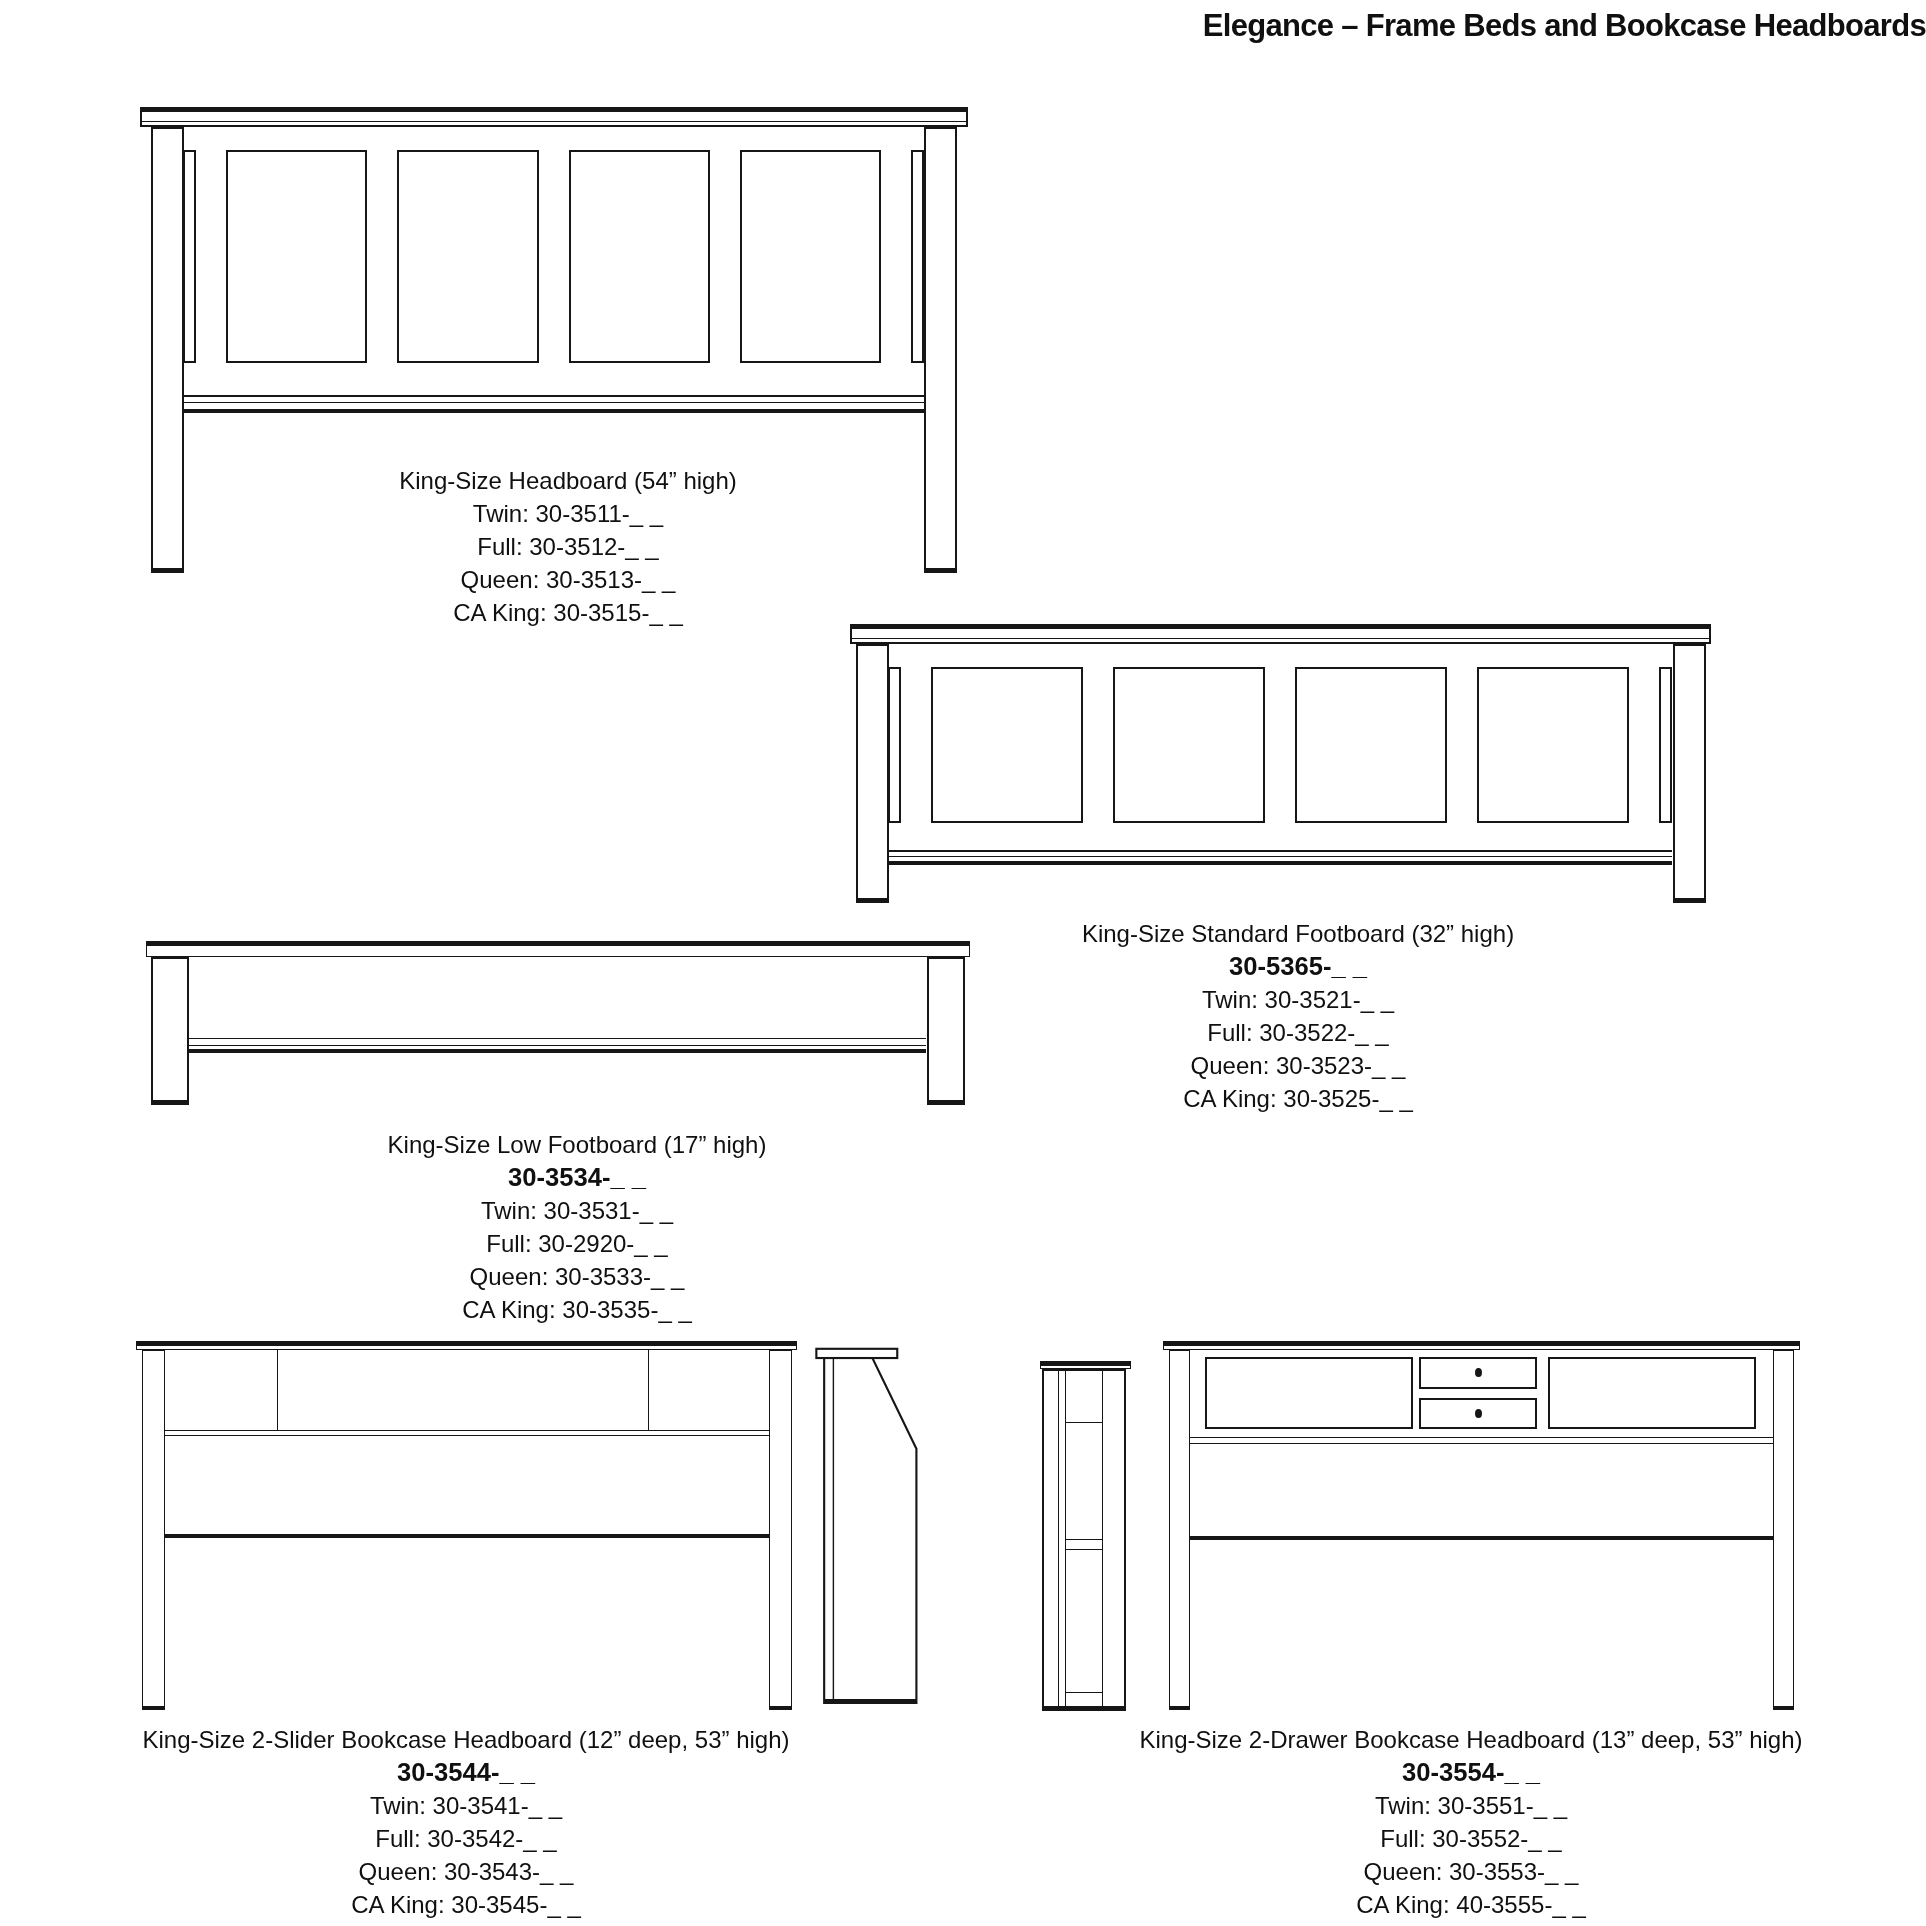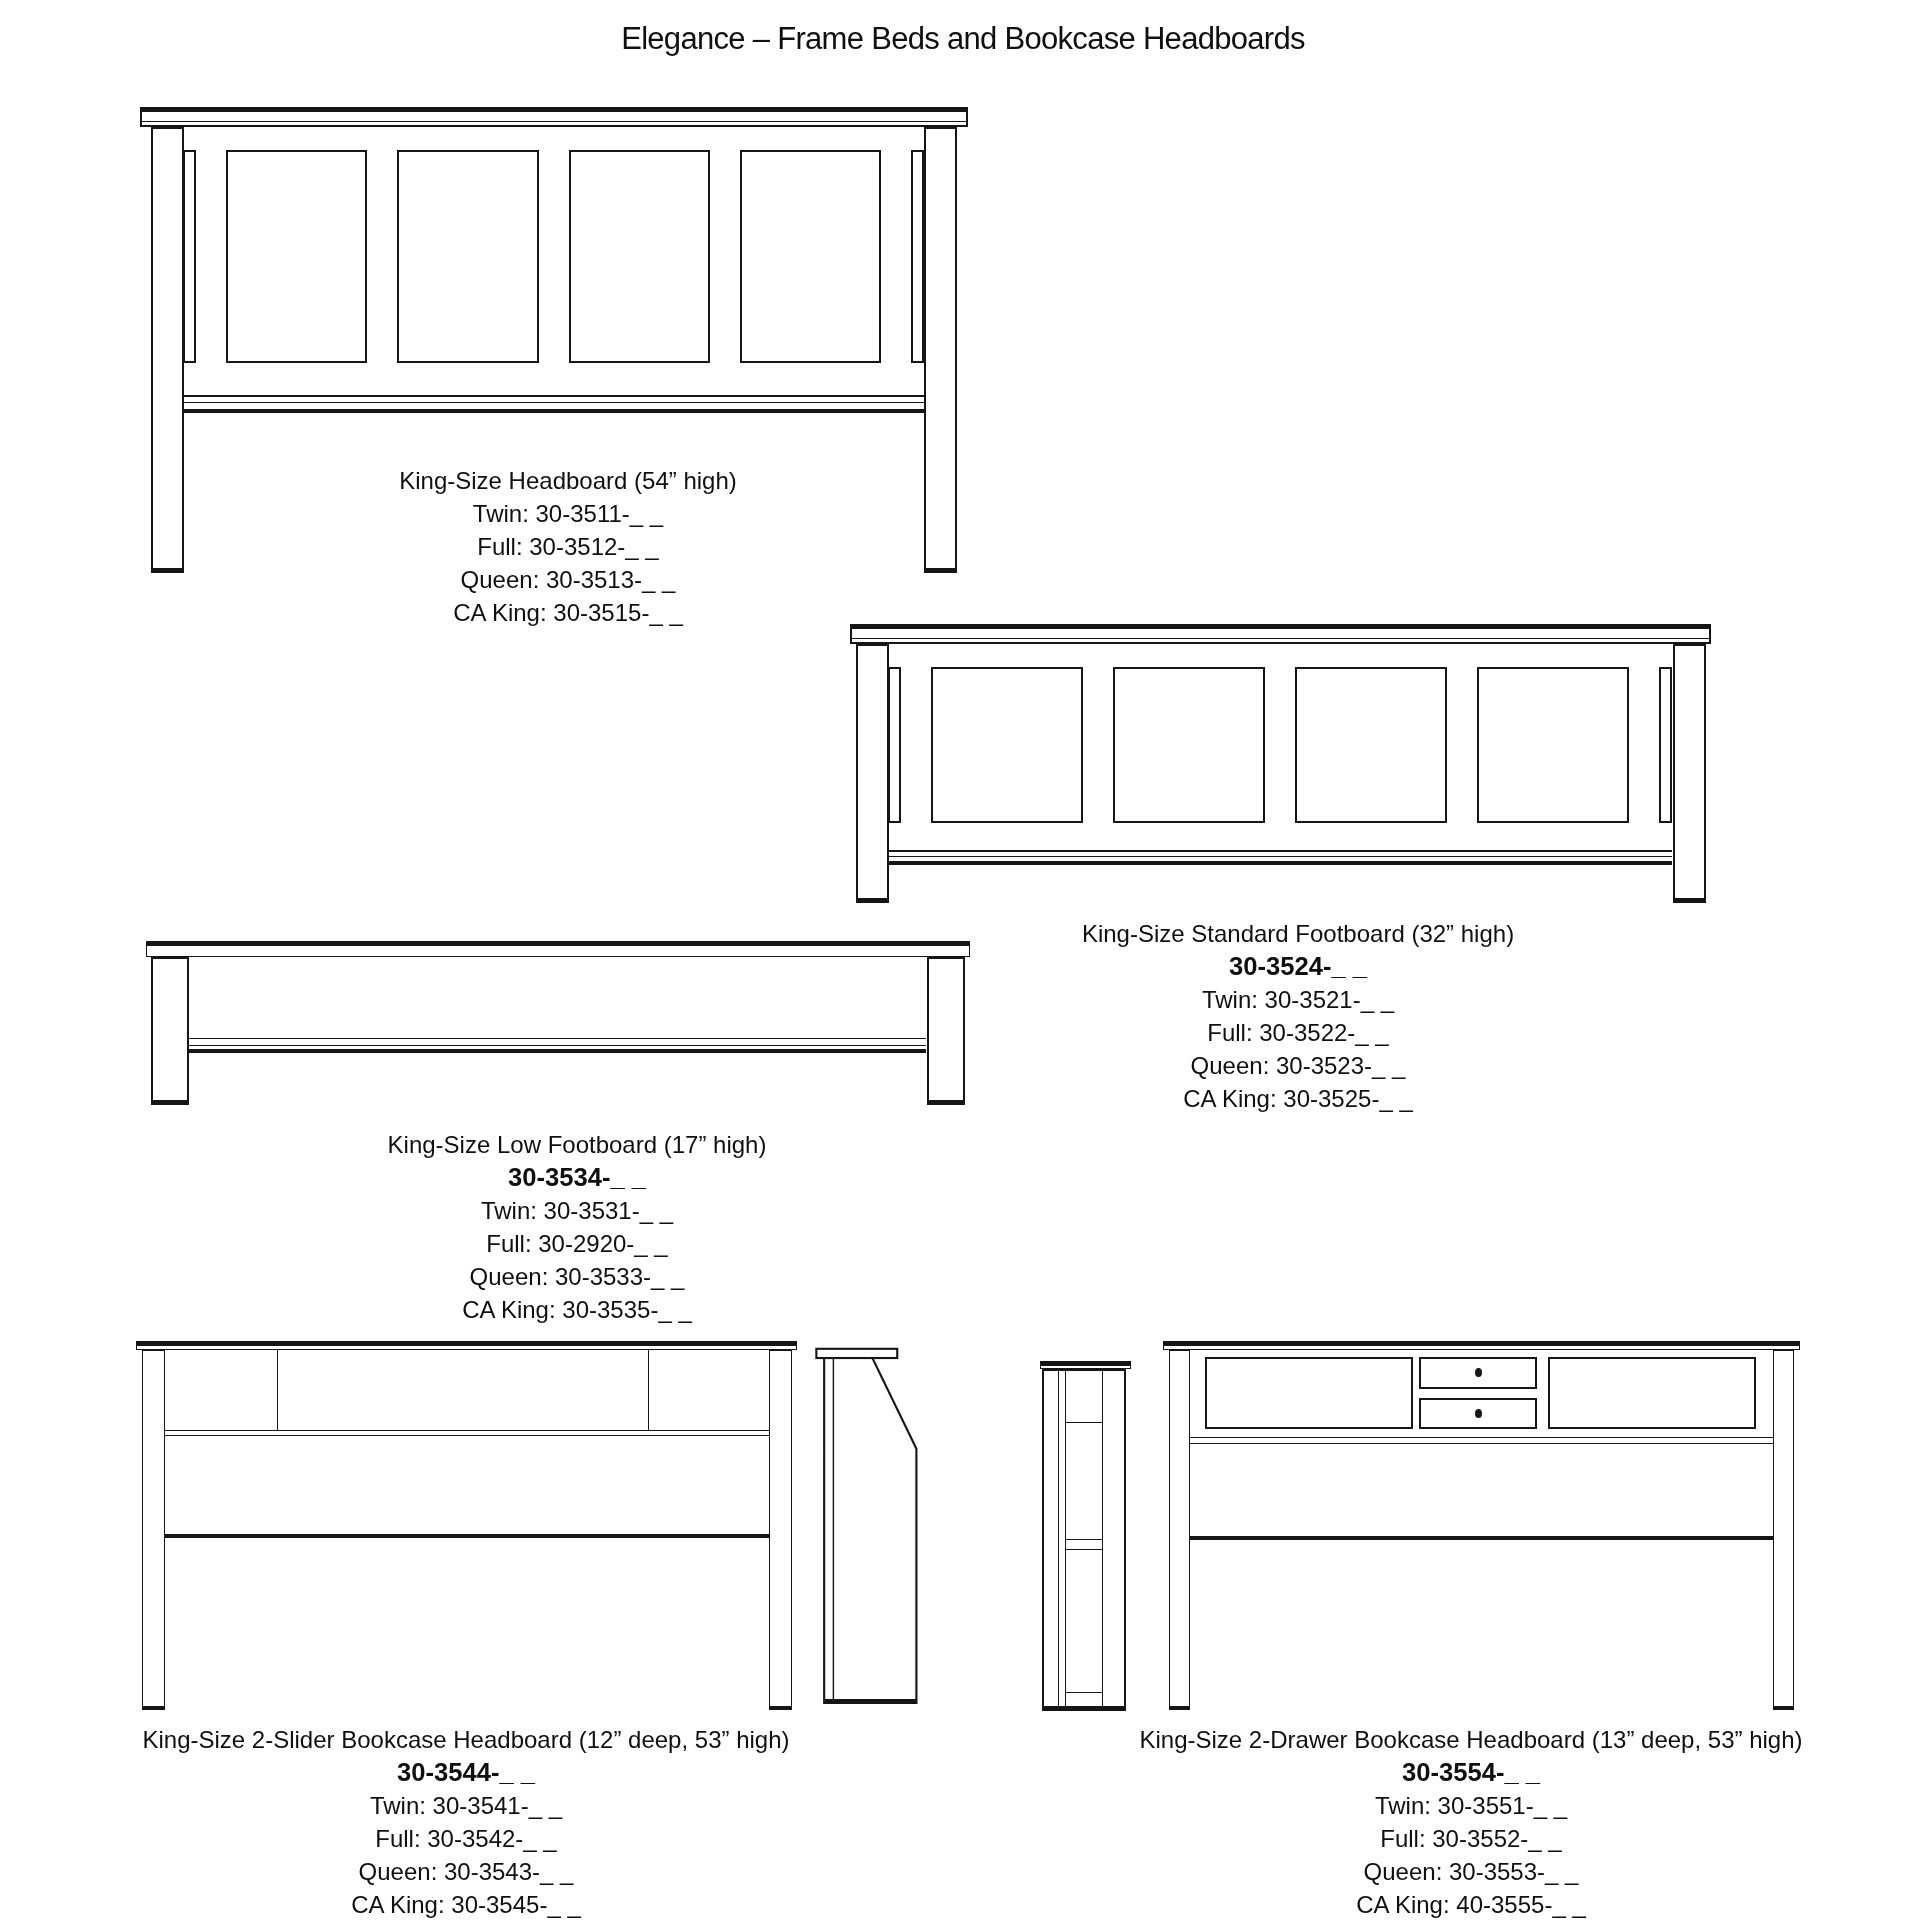--- a/index.html
+++ b/index.html
@@ -3,22 +3,22 @@
 <meta charset="utf-8">
 <style>
   :root{ --ink:#161616; }
   *{ box-sizing:border-box; margin:0; padding:0; }
   html,body{ background:#fff; }
   body{
     width:1926px; height:1926px; position:relative; overflow:hidden;
     font-family:"Liberation Sans", sans-serif; color:#101010;
   }
   .title{
-    position:absolute; top:21px; left:0; width:100%; text-align:center;
-    font-size:31px; font-weight:normal; letter-spacing:-0.7px;
+    position:absolute; top:8px; left:0; width:100%; text-align:right;
+    font-size:31px; font-weight:bold; letter-spacing:-0.7px;
   }
   .drawing{ position:absolute; }
   
   .crown{
     position:absolute; background:#fff;
     border:2.1px solid var(--ink); border-top-width:5px;
   }
   .crown .profile{
     position:absolute; left:0; right:0; bottom:2.8px; height:1.4px; background:var(--ink);
   }
@@ -155,21 +155,21 @@
 <div class="caption" style="left:284px; top:464px; width:568px;">
   <div>King-Size Headboard (54” high)</div>
   <div>Twin: 30-3511-_ _</div>
   <div>Full: 30-3512-_ _</div>
   <div>Queen: 30-3513-_ _</div>
   <div>CA King: 30-3515-_ _</div>
 </div>
 
 <div class="caption" style="left:1014px; top:917px; width:568px;">
   <div>King-Size Standard Footboard (32” high)</div>
-  <div class="model">30-3524-_ _</div>
+  <div class="model">30-5365-_ _</div>
   <div>Twin: 30-3521-_ _</div>
   <div>Full: 30-3522-_ _</div>
   <div>Queen: 30-3523-_ _</div>
   <div>CA King: 30-3525-_ _</div>
 </div>
 
 <div class="caption" style="left:293px; top:1092px; width:568px;margin-top:36px;">
   <div>King-Size Low Footboard (17” high)</div>
   <div class="model">30-3534-_ _</div>
   <div>Twin: 30-3531-_ _</div>

